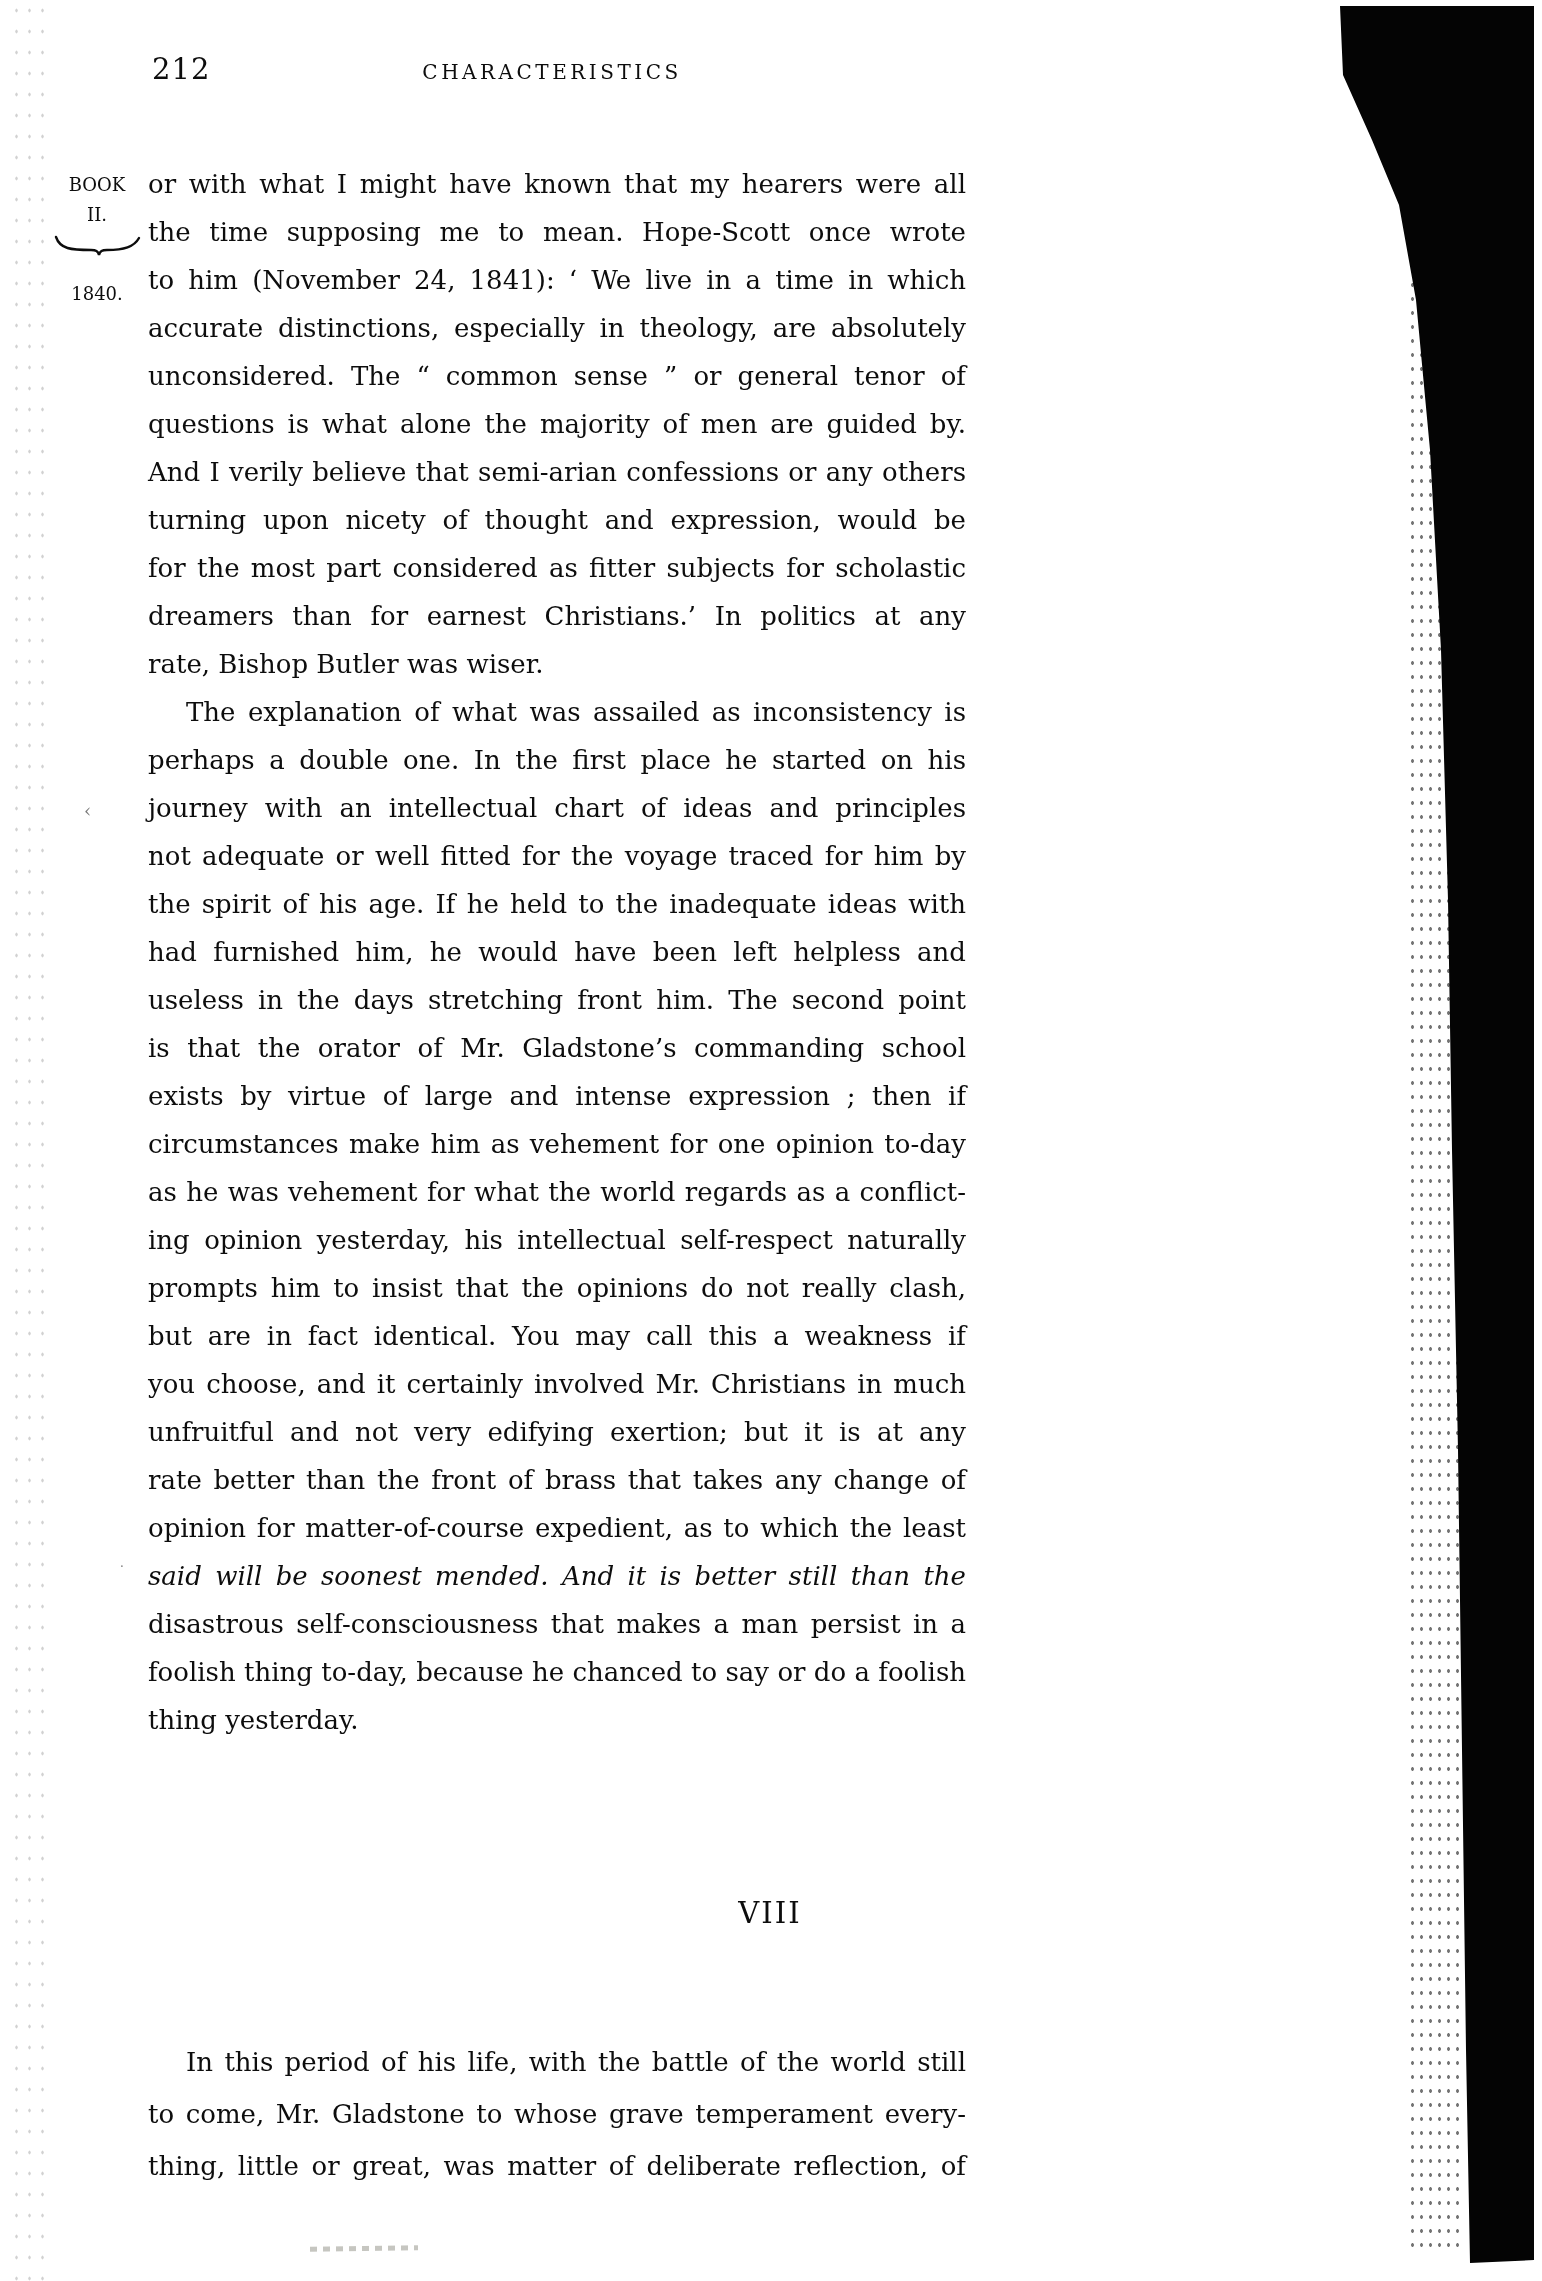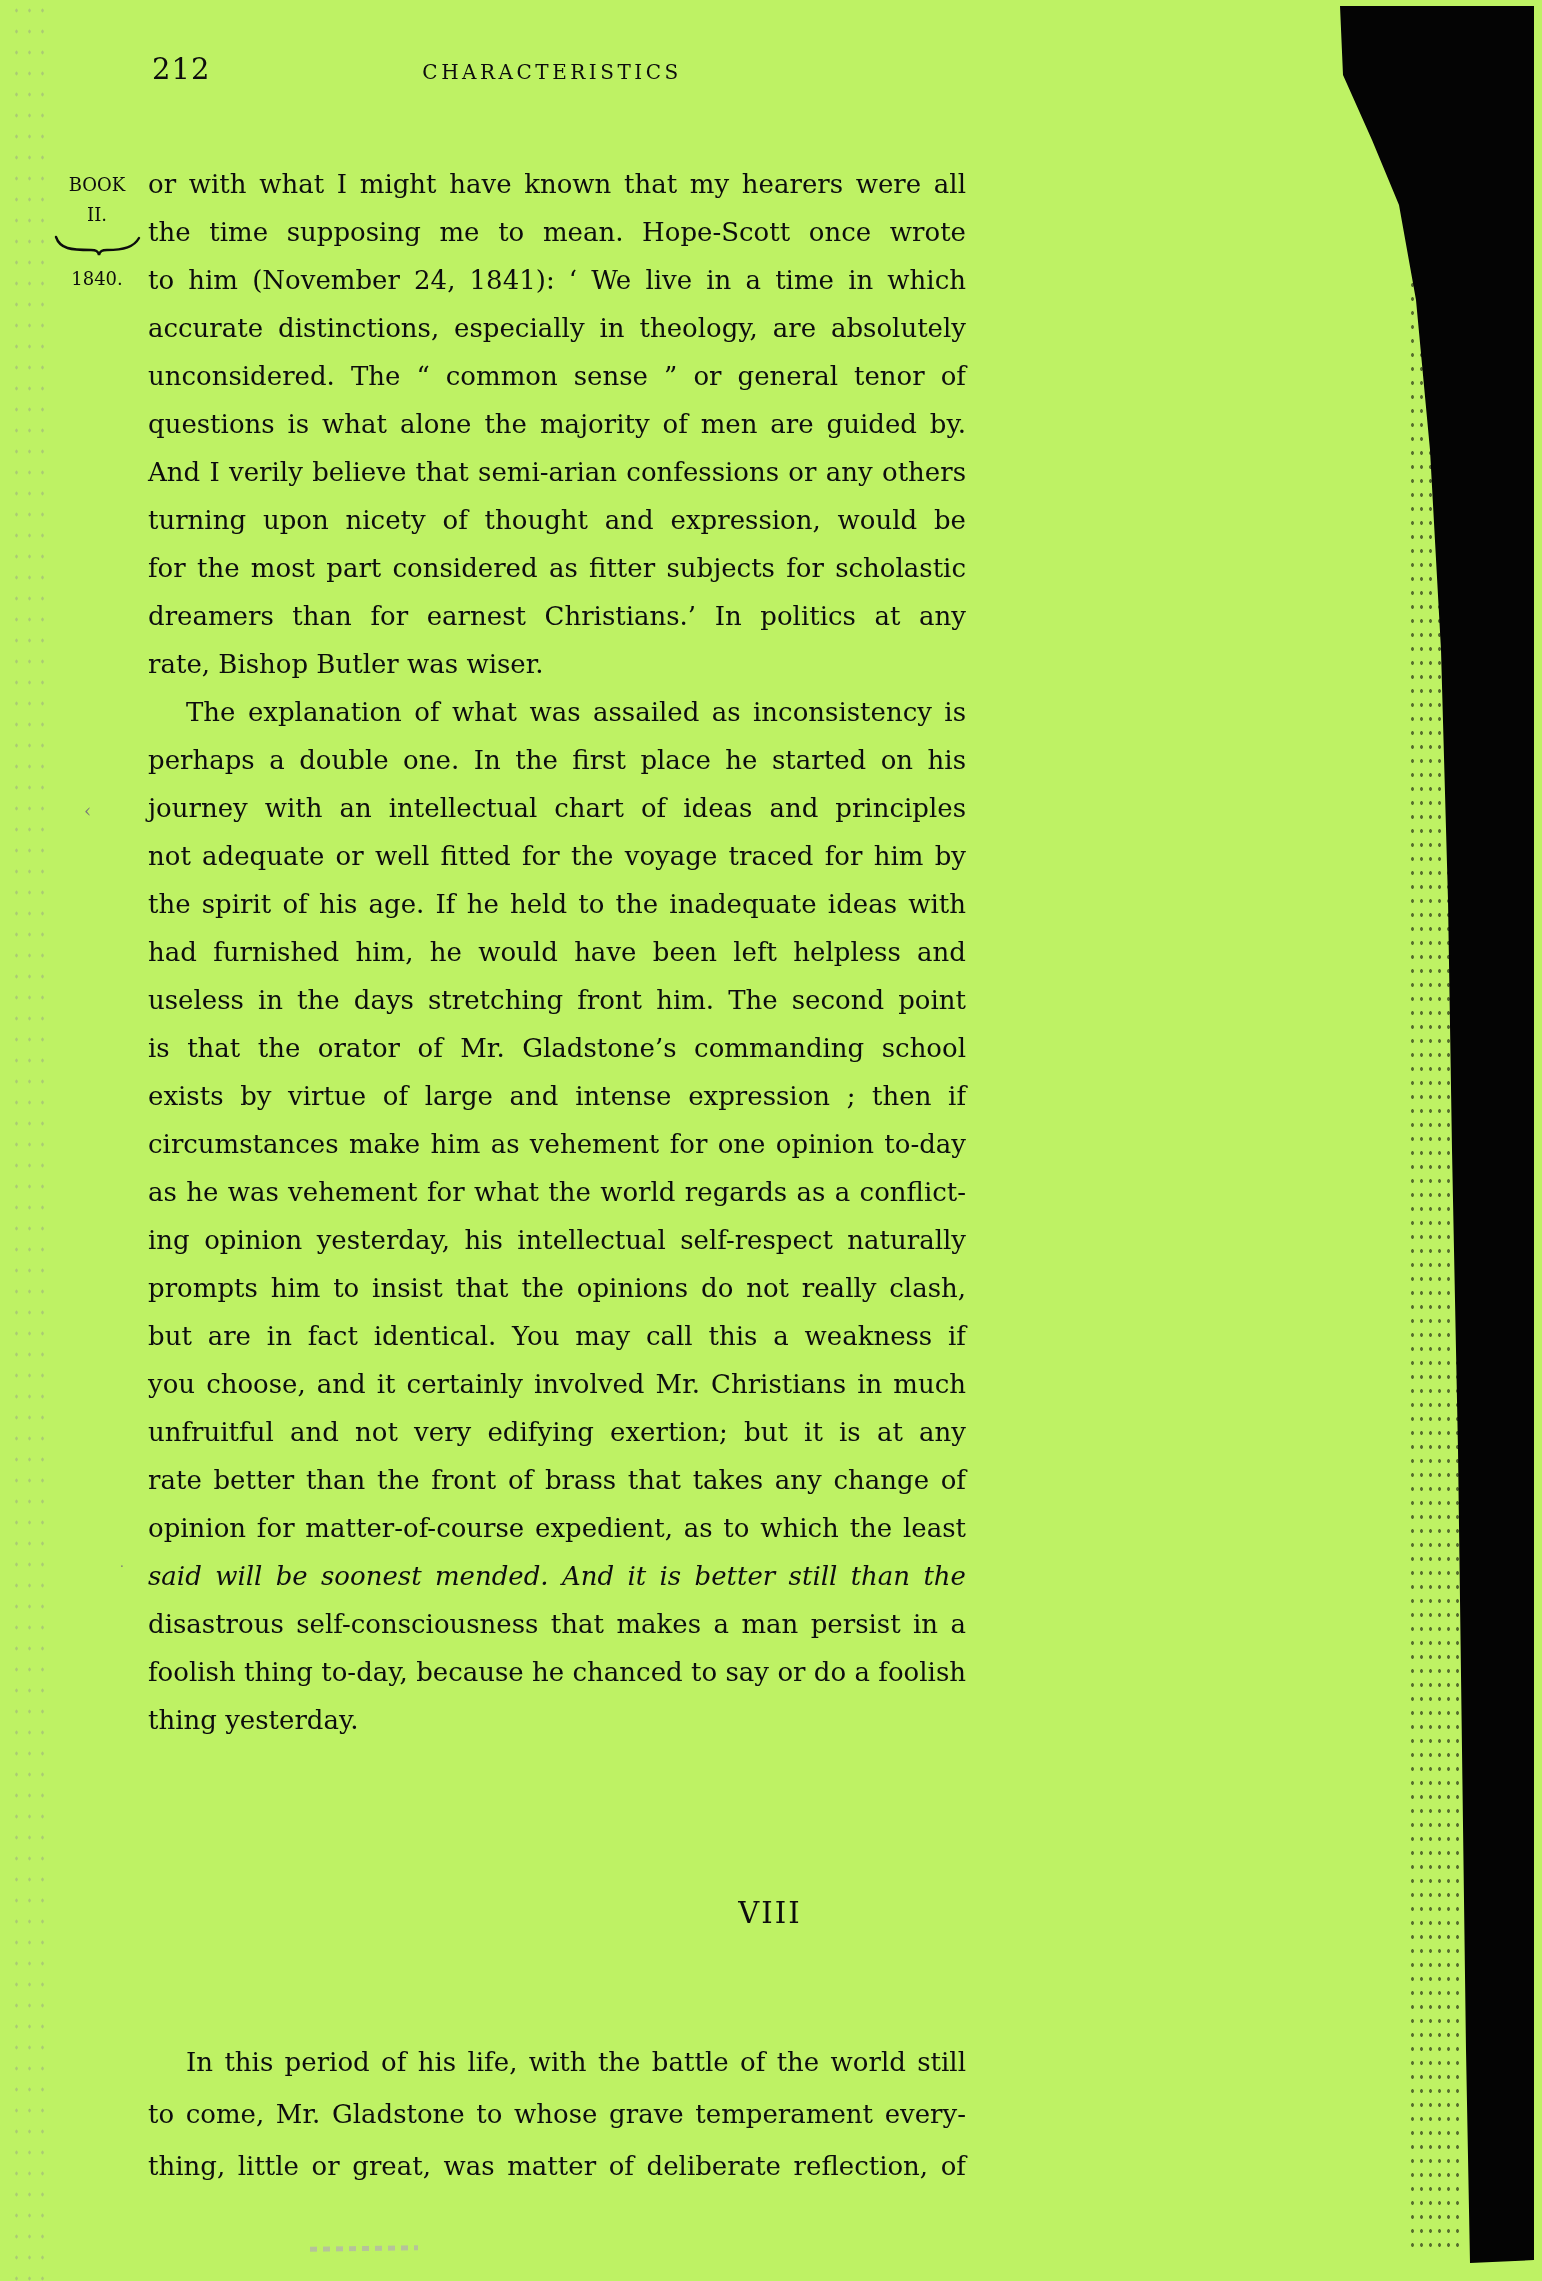--- a/index.html
+++ b/index.html
@@ -1,39 +1,39 @@
 <!DOCTYPE html>
 <html><head>
 <meta charset="utf-8">
 <style>
   html,body{margin:0;padding:0;background:#e8e8e8;}
   .page{
     position:relative;
     width:1542px;height:2281px;
-    background:#bef264;
+    background:#ffffff;
     overflow:hidden;
     font-family:"DejaVu Serif","Liberation Serif",serif;
     color:#0d0d0d;
   }
   
   .page-number{
     position:absolute;left:152px;top:52px;
     font-size:29px;letter-spacing:1px;
   }
   .running-head{
     position:absolute;left:352px;top:60px;width:400px;
     text-align:center;font-size:20px;letter-spacing:3.5px;
   }
   
   .margin-note{
     position:absolute;left:42px;top:170px;width:110px;
     text-align:center;font-size:18px;line-height:30px;
   }
   .margin-note .brace{display:block;margin:5px auto 2px auto;}
-  .margin-note .year{display:block;margin-top:7px;}
+  .margin-note .year{display:block;margin-top:22px;}
   
   .text-block{
     position:absolute;left:148px;top:160px;width:818px;
   }
   .ln{
     height:48px;line-height:48px;font-size:26px;
     text-align:justify;text-align-last:justify;text-justify:inter-word;
     white-space:nowrap;overflow:visible;
   }
   .ln.noj{text-align-last:left;}

